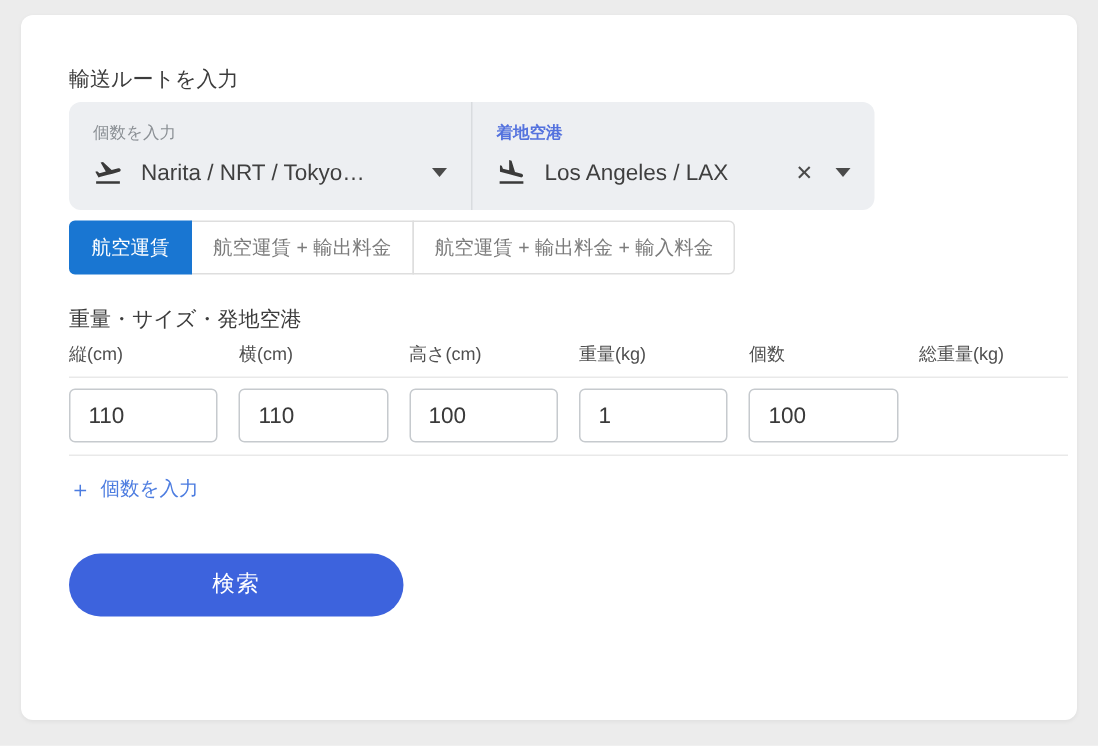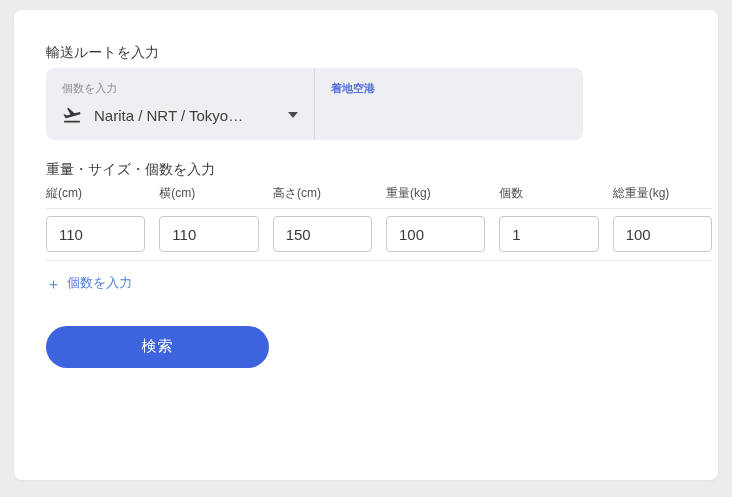--- a/index.html
+++ b/index.html
@@ -143,44 +143,56 @@
         <div class="route-row">
           <svg class="plane-icon" viewBox="0 0 24 24">
             <path d="M2.5 19h19v2h-19v-2zm19.57-9.36c-.21-.8-1.04-1.28-1.84-1.06L14.92 10l-6.9-6.43-1.93.51 4.14 7.17-4.97 1.33-1.97-1.54-1.45.39 1.82 3.16.77 1.33 1.6-.43 5.31-1.42 4.35-1.16 5.31-1.43c.83-.22 1.3-1.04 1.09-1.84z"></path>
           </svg>
           <span class="route-value">Narita / NRT / Tokyo…</span>
           <span class="caret"></span>
         </div>
       </div>
       <div class="route-half">
         <span class="route-label dest">着地空港</span>
+        <div class="route-row">
+          <svg class="plane-icon" viewBox="0 0 24 24">
+            <path d="M2.5 19h19v2h-19v-2zm7.18-5.73l4.35 1.16 5.31 1.42c.8.21 1.62-.26 1.84-1.06.21-.8-.26-1.62-1.06-1.84l-5.31-1.42-2.76-9.02-1.93-.5v8.28L5.15 8.95l-.93-2.32-1.45-.39v5.17l1.6.43 5.31 1.43z"></path>
+          </svg>
+          <span class="route-value">Los Angeles / LAX</span>
+          <span class="clear-x">✕</span>
+          <span class="caret"></span>
+        </div>
       </div>
     </div>
 
     
 
-
-    
-    <div class="section-title cargo-title">重量・サイズ・個数を入力</div>
+    <div class="tab-group">
+      <div class="tab first selected">航空運賃</div>
+      <div class="tab">航空運賃 + 輸出料金</div>
+      <div class="tab last">航空運賃 + 輸出料金 + 輸入料金</div>
+    </div>
+
+    
+    <div class="section-title cargo-title">重量・サイズ・発地空港</div>
 
     <div class="field-grid labels-row">
       <span class="field-label">縦(cm)</span>
       <span class="field-label">横(cm)</span>
       <span class="field-label">高さ(cm)</span>
       <span class="field-label">重量(kg)</span>
       <span class="field-label">個数</span>
       <span class="field-label">総重量(kg)</span>
     </div>
 
     <hr class="hr top">
 
     <div class="field-grid inputs-row">
       <input class="field-input" type="text" value="110" style="">
       <input class="field-input" type="text" value="110" style="">
-      <input class="field-input" type="text" value="150" style="">
       <input class="field-input" type="text" value="100" style="">
       <input class="field-input" type="text" value="1" style="">
       <input class="field-input" type="text" value="100" style="">
     </div>
 
     <hr class="hr bottom">
 
     <div class="add-link">
       <span class="plus-glyph">＋</span>
       <span>個数を入力</span>

